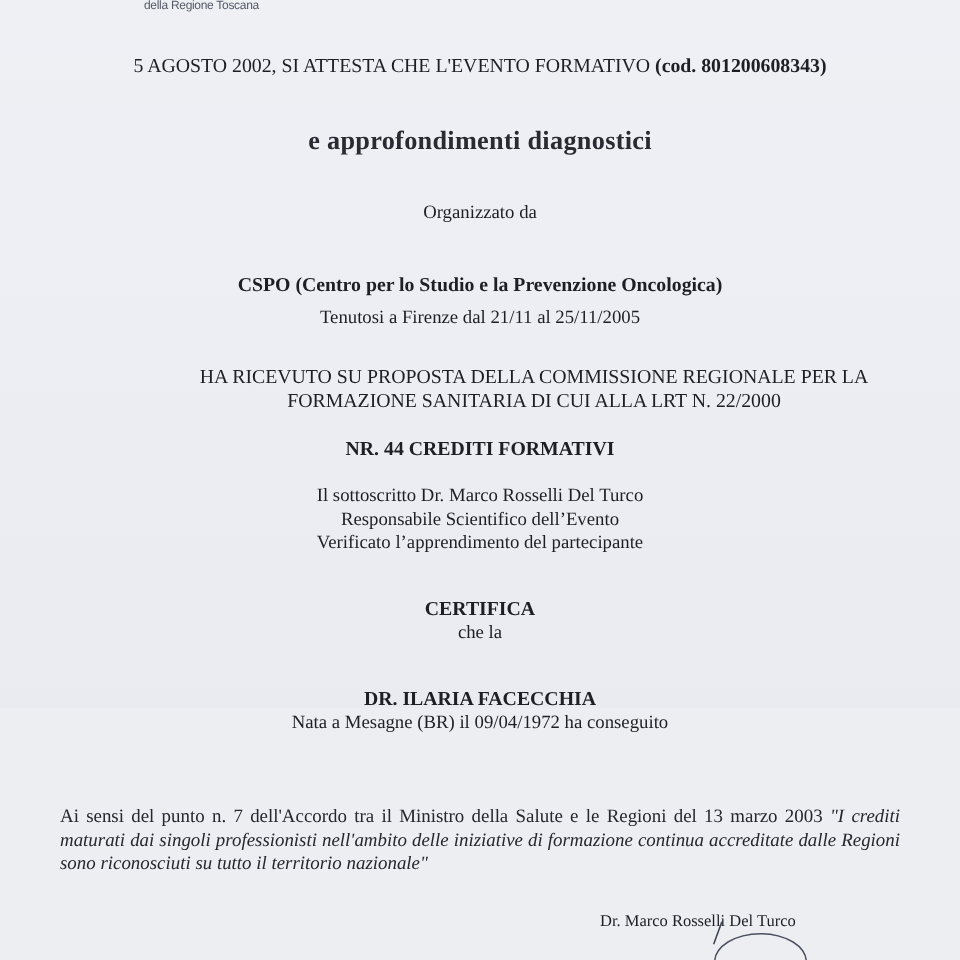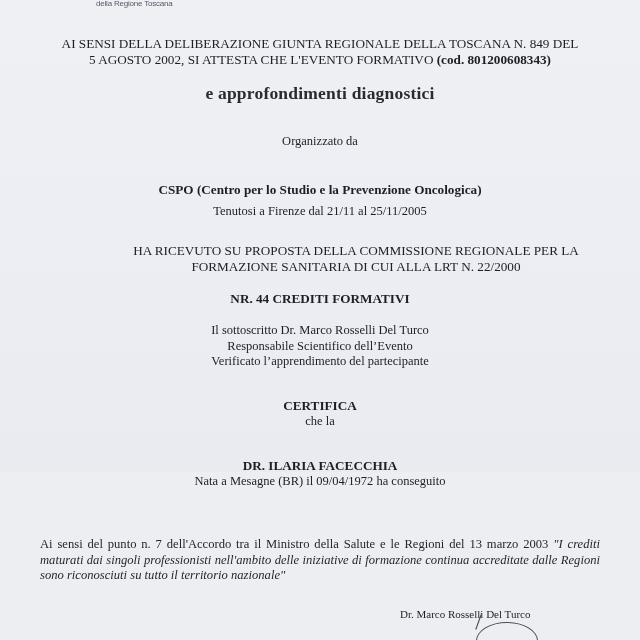--- a/index.html
+++ b/index.html
@@ -44,21 +44,20 @@
   }
 </style>
 </head>
 <body>
 
 <div class="page">
 
   <div class="header-sub">della Regione Toscana</div>
 
   <div class="line preamble">
-    <div>AI SENSI DELLA DELIBERAZIONE GIUNTA REGIONALE DELLA TOSCANA N. 849 DEL</div>
     <div><span>5 AGOSTO 2002, SI ATTESTA CHE L'EVENTO FORMATIVO </span><b>(cod. 801200608343)</b></div>
   </div>
 
   <div class="line title">
     <div>e approfondimenti diagnostici</div>
   </div>
 
   <div class="line t12" style="top:134px;">Organizzato da</div>
   <div class="line t13 bold" style="top:168px;">CSPO (Centro per lo Studio e la Prevenzione Oncologica)</div>
   <div class="line t12" style="top:204px;">Tenutosi a Firenze dal 21/11 al 25/11/2005</div>

